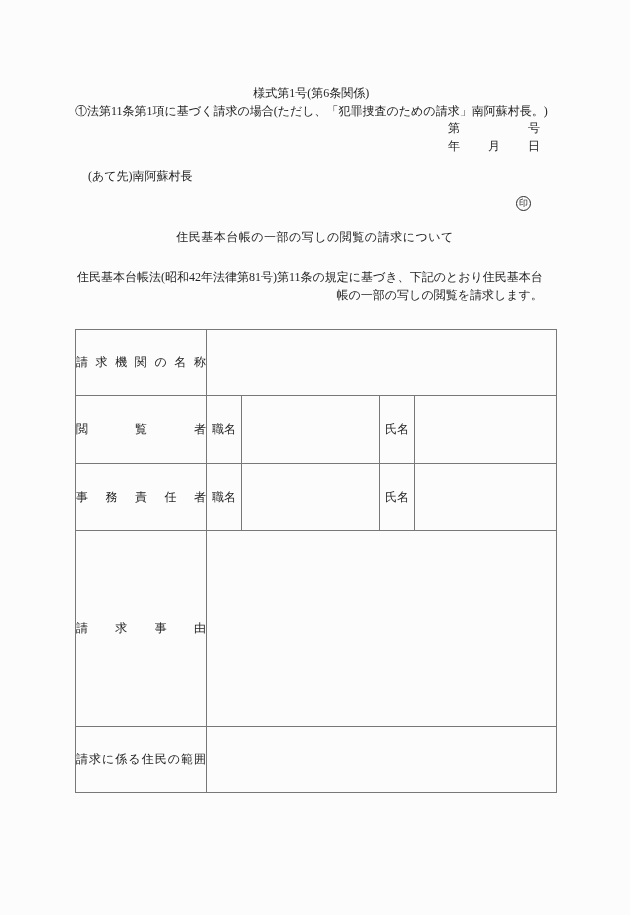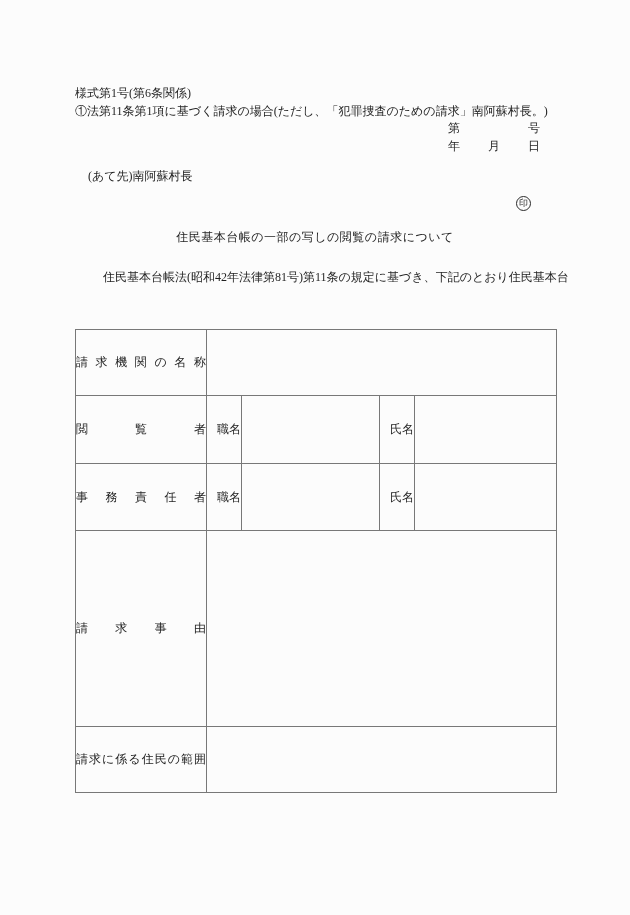--- a/index.html
+++ b/index.html
@@ -11,21 +11,21 @@
     position: relative;
     width: 630px; height: 915px;
     background: #fcfcfc;
     font-family: "Liberation Serif", "DejaVu Serif", serif;
     color: #1f1f1f;
     font-size: 12px;
     overflow: hidden;
   }
   .header-block {
     position: absolute; left: 75px; top: 84px;
-    line-height: 18px; white-space: nowrap;
+    line-height: 18px; white-space: nowrap; text-align: center;
   }
   .doc-meta {
     position: absolute; left: 448px; top: 119px; width: 92px;
     line-height: 18px;
   }
   .meta-line { display: flex; justify-content: space-between; }
   .addressee {
     position: absolute; left: 88px; top: 168px;
     line-height: 16px; white-space: nowrap;
   }
@@ -36,41 +36,41 @@
     display: flex; align-items: center; justify-content: center;
     font-size: 9px; line-height: 1; color: #2a2a2a;
     box-sizing: border-box;
   }
   .doc-title {
     position: absolute; left: 0; top: 229px; width: 630px;
     text-align: center; line-height: 16px;
     letter-spacing: 0.5px;
   }
   .body-text {
-    position: absolute; left: 91px; top: 268px;
+    position: absolute; left: 65px; top: 268px;
     line-height: 18px; white-space: nowrap; text-align: right;
   }
   table.request-table {
     position: absolute; left: 75px; top: 329px;
     border-collapse: collapse; table-layout: fixed;
     width: 481px;
     font-size: 12px; color: #1f1f1f;
   }
   .request-table td {
     border: 1px solid #787878;
     padding: 0;
     vertical-align: middle;
     overflow: hidden;
   }
   .label-cell { padding: 0 9px; }
   .char-justify {
     display: flex; justify-content: space-between; align-items: center;
     width: 100%; white-space: nowrap;
   }
-  .field-label-cell { text-align: right; padding: 0 2px; white-space: nowrap; }
+  .field-label-cell { text-align: center; padding: 0 2px; white-space: nowrap; }
   .value-cell { background: transparent; }
 </style>
 </head>
 <body>
 
 <div class="page">
 
   <div class="header-block">
     <div>様式第1号(第6条関係)</div>
     <div>①法第11条第1項に基づく請求の場合(ただし、「犯罪捜査のための請求」南阿蘇村長。)</div>
@@ -89,20 +89,21 @@
   </div>
 
   <div class="addressee">(あて先)南阿蘇村長</div>
 
   <div class="seal">印</div>
 
   <div class="doc-title">住民基本台帳の一部の写しの閲覧の請求について</div>
 
   <div class="body-text">
     <div>　住民基本台帳法(昭和42年法律第81号)第11条の規定に基づき、下記のとおり住民基本台</div>
+    <div>帳の一部の写しの閲覧を請求します。</div>
   </div>
 
   <table class="request-table">
     <colgroup>
       <col style="width:131px">
       <col style="width:35px">
       <col style="width:138px">
       <col style="width:35px">
       <col style="width:142px">
     </colgroup>

